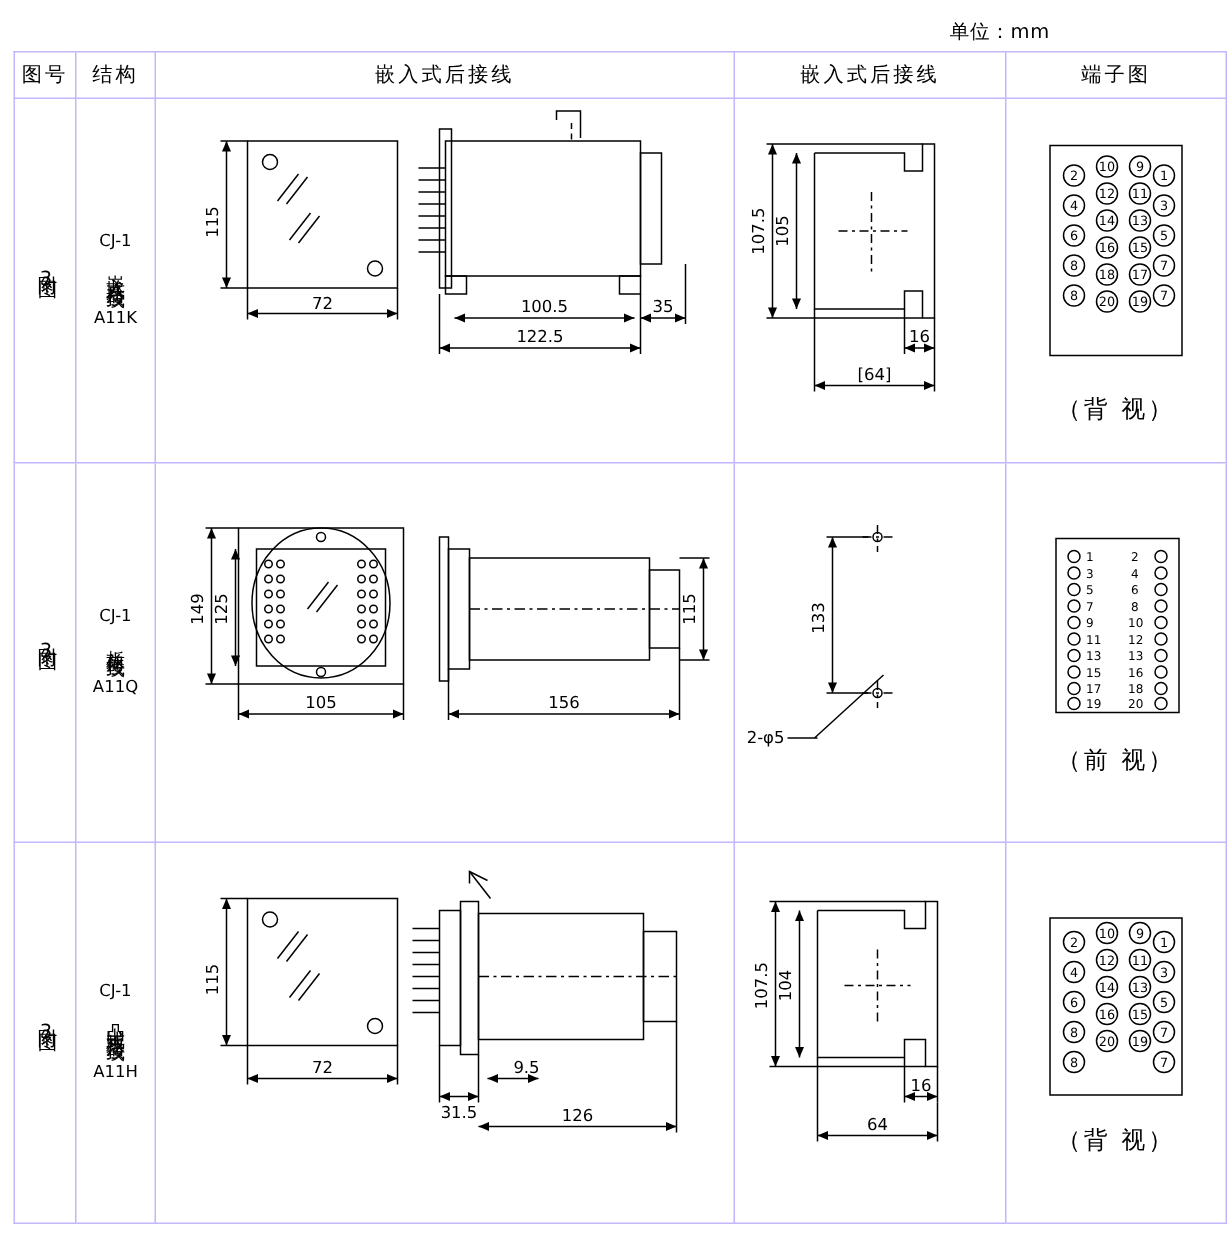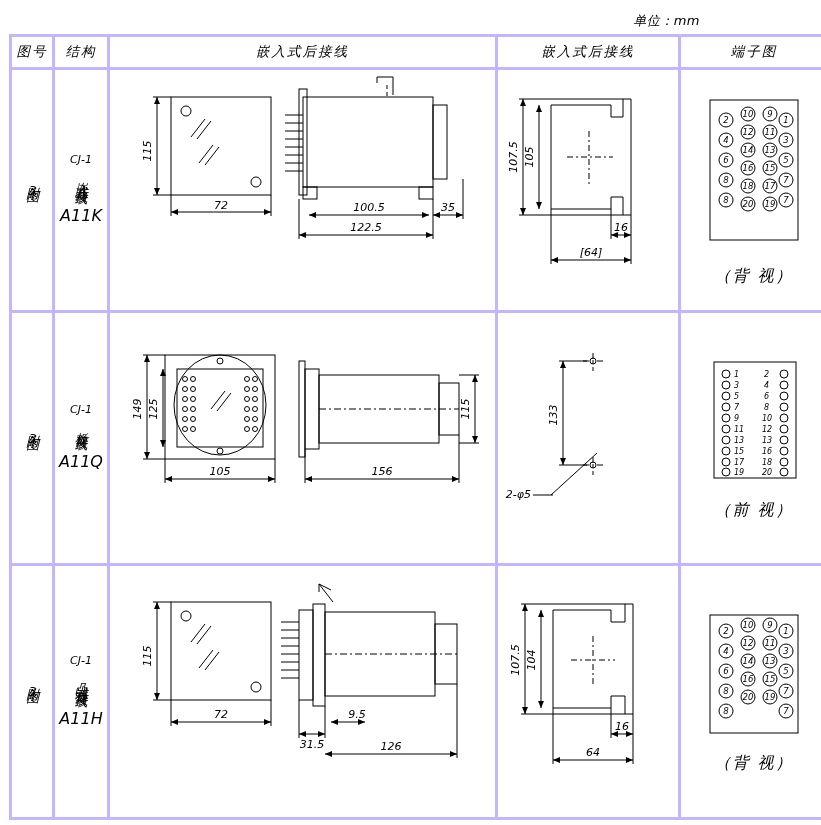--- a/index.html
+++ b/index.html
@@ -13,40 +13,39 @@
     font-family: "DejaVu Sans", "Liberation Sans", sans-serif;
     color: #000;
     position: relative;
     overflow: hidden;
   }
   .page {
     position: relative;
     width: 714px;
     height: 825px;
     box-sizing: border-box;
-    font-style: italic;
   }
   .unit-note {
     position: absolute;
     right: 14px;
     top: 12px;
     font-size: 13px;
     letter-spacing: 0.5px;
   }
   table.main {
     position: absolute;
     left: 9px;
     top: 34px;
     width: 803px;
     height: 780px;
     border-collapse: collapse;
     table-layout: fixed;
   }
   table.main td, table.main th {
-    border: 3px solid #c4b5fd;
+    border: 1px solid #c4b5fd;
     padding: 0;
     vertical-align: middle;
     text-align: center;
     font-weight: normal;
   }
   thead th {
     height: 30px;
     font-size: 13.5px;
     letter-spacing: 2px;
   }
@@ -79,21 +78,21 @@
   .struct-mid {
     writing-mode: vertical-rl;
     text-orientation: upright;
     letter-spacing: 2px;
     font-size: 12.5px;
     display: inline-block;
     line-height: 1.3;
     margin: 2px 0;
   }
   .struct-bot {
-    font-size: 16px;
+    font-size: 11px;
     margin-top: 14px;
   }
   .row1 { height: 243px; }
   .row2 { height: 253px; }
   .row3 { height: 254px; }
   svg { display: block; }
   .term-caption {
     font-size: 16px;
     letter-spacing: 2px;
     margin-top: 4px;

